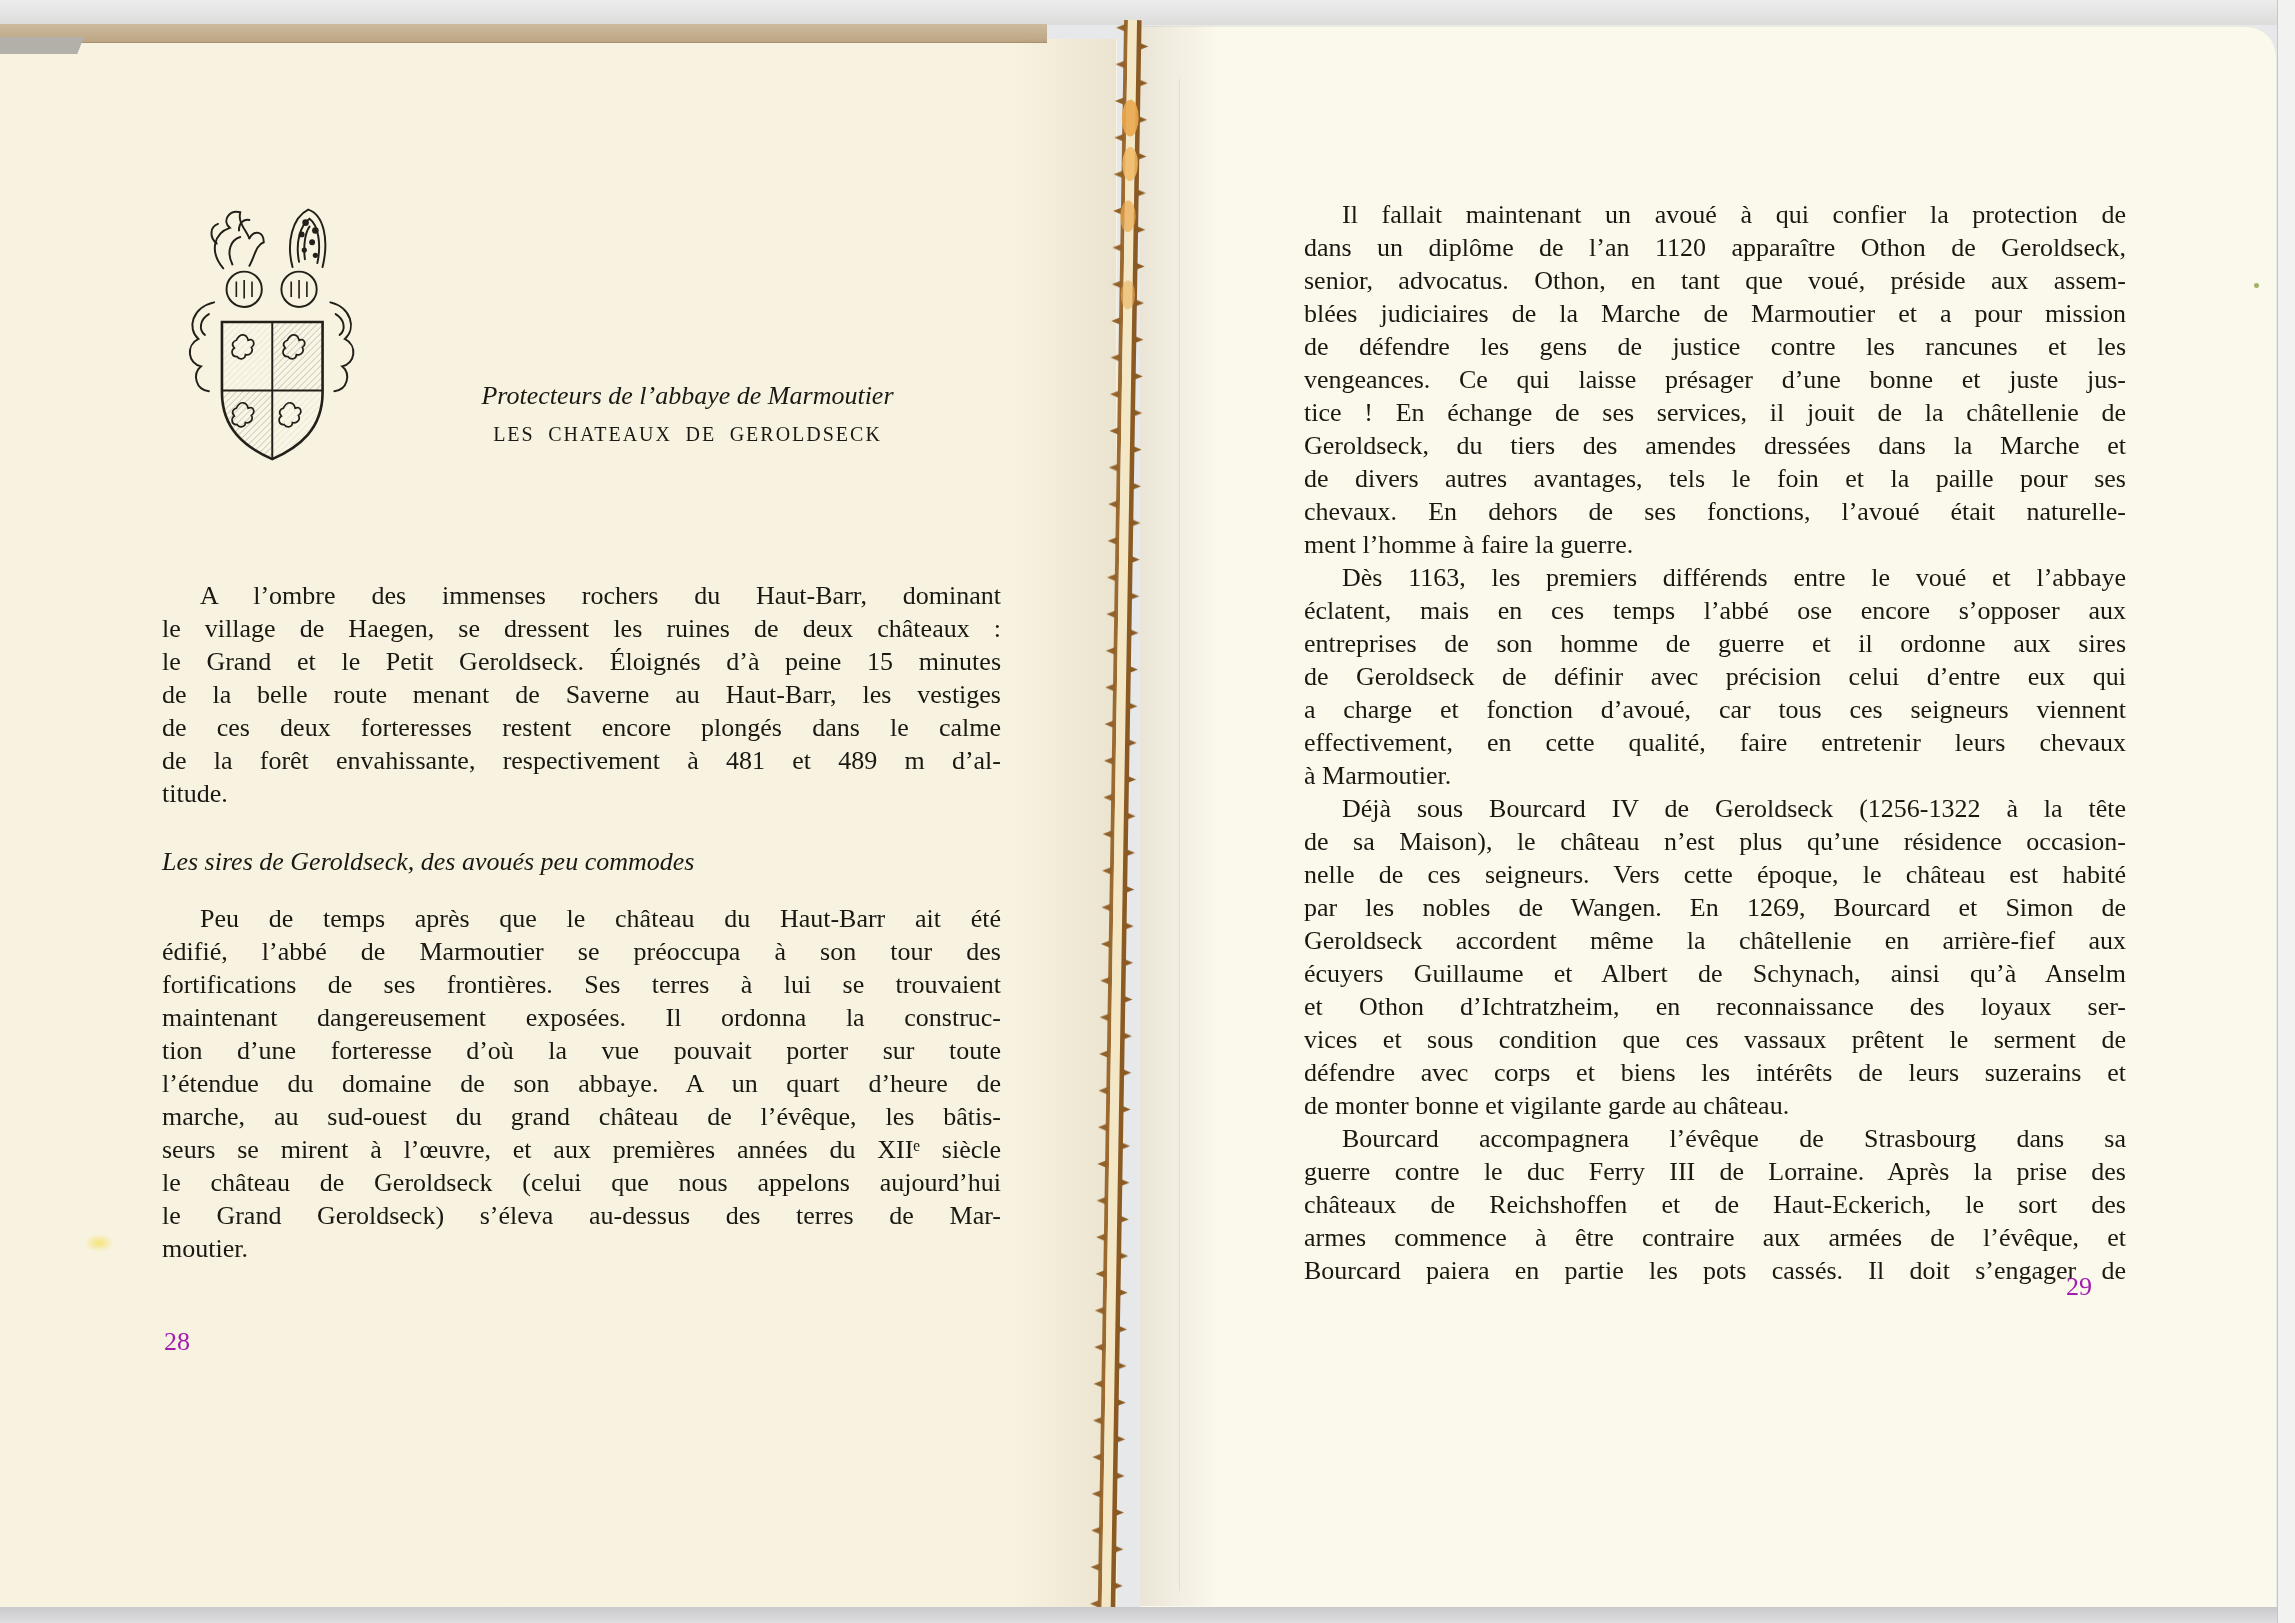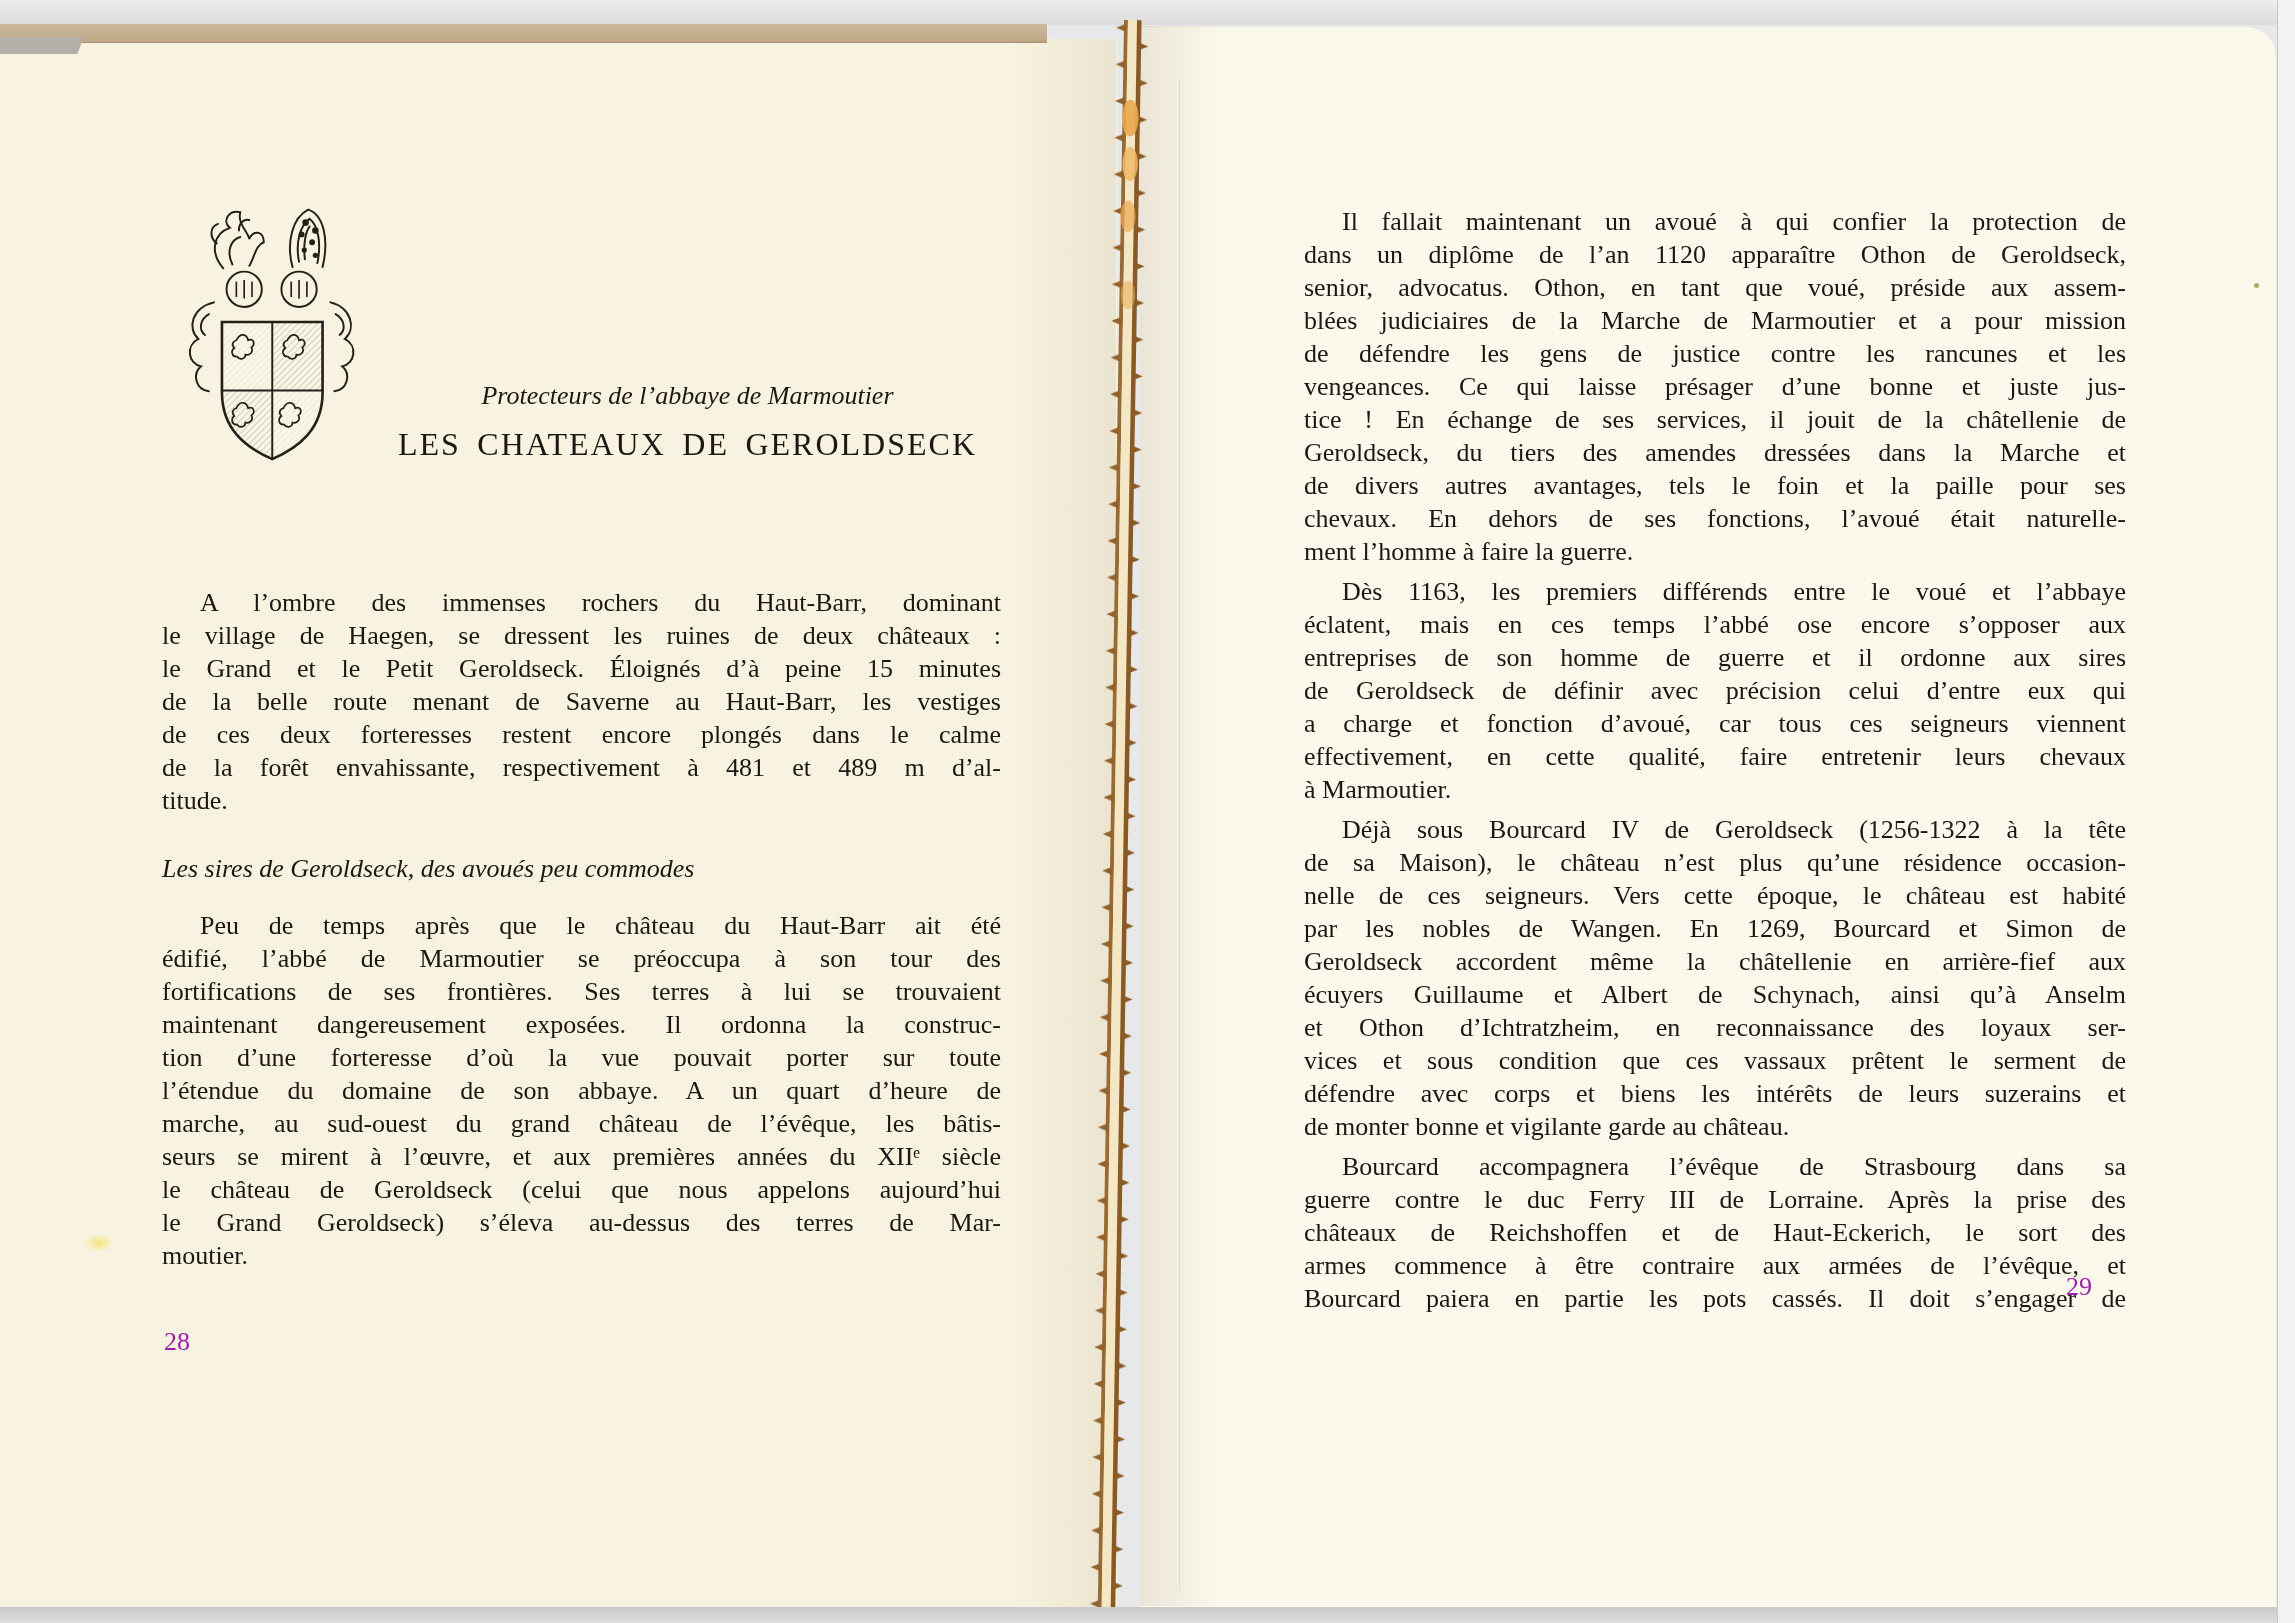--- a/index.html
+++ b/index.html
@@ -30,32 +30,32 @@
     background:radial-gradient(closest-side, rgba(244,222,88,0.75), rgba(244,222,88,0));}
   #green-speck{left:2254px;top:283px;width:5.2px;height:4.6px;border-radius:50%;background:rgba(148,168,76,0.85);}
 
   
   .textcol{color:#1c1712;}
   .line{
     height:33px;line-height:33px;font-size:26px;
     text-align:justify;text-align-last:justify;
     white-space:normal;overflow:visible;
   }
-  .line.indent{text-indent:38px;margin-top:7px;}
+  .line.indent{text-indent:38px;}
   .line.final{text-align-last:auto;}
   .para{margin:0;}
   #left-text{left:162px;top:579px;width:839px;}
   #right-text{left:1304px;top:198px;width:822px;}
   #left-text .section-heading{
     margin:35px 0 24px 0;height:33px;line-height:33px;
     font-size:26px;font-style:italic;
   }
   #title-block{left:393px;top:380px;width:589px;text-align:center;color:#1c1712;}
   #chapter-subtitle{font-style:italic;font-size:26px;line-height:31px;}
-  #chapter-title{font-size:32px;line-height:34px;letter-spacing:2px;word-spacing:6.5px;margin-top:16px;}
+  #chapter-title{font-size:20px;line-height:34px;letter-spacing:2px;word-spacing:6.5px;margin-top:6px;}
   .pagenum{font-size:26px;color:#a21caf;}
   #pagenum-left{left:164px;top:1327px;}
   #pagenum-right{left:2066px;top:1272px;}
 
   
   #binding{left:1115px;top:19.6px;width:35px;height:1592px;transform:rotate(0.95deg);transform-origin:50% 0;}
 </style>
 </head>
 <body>
 

